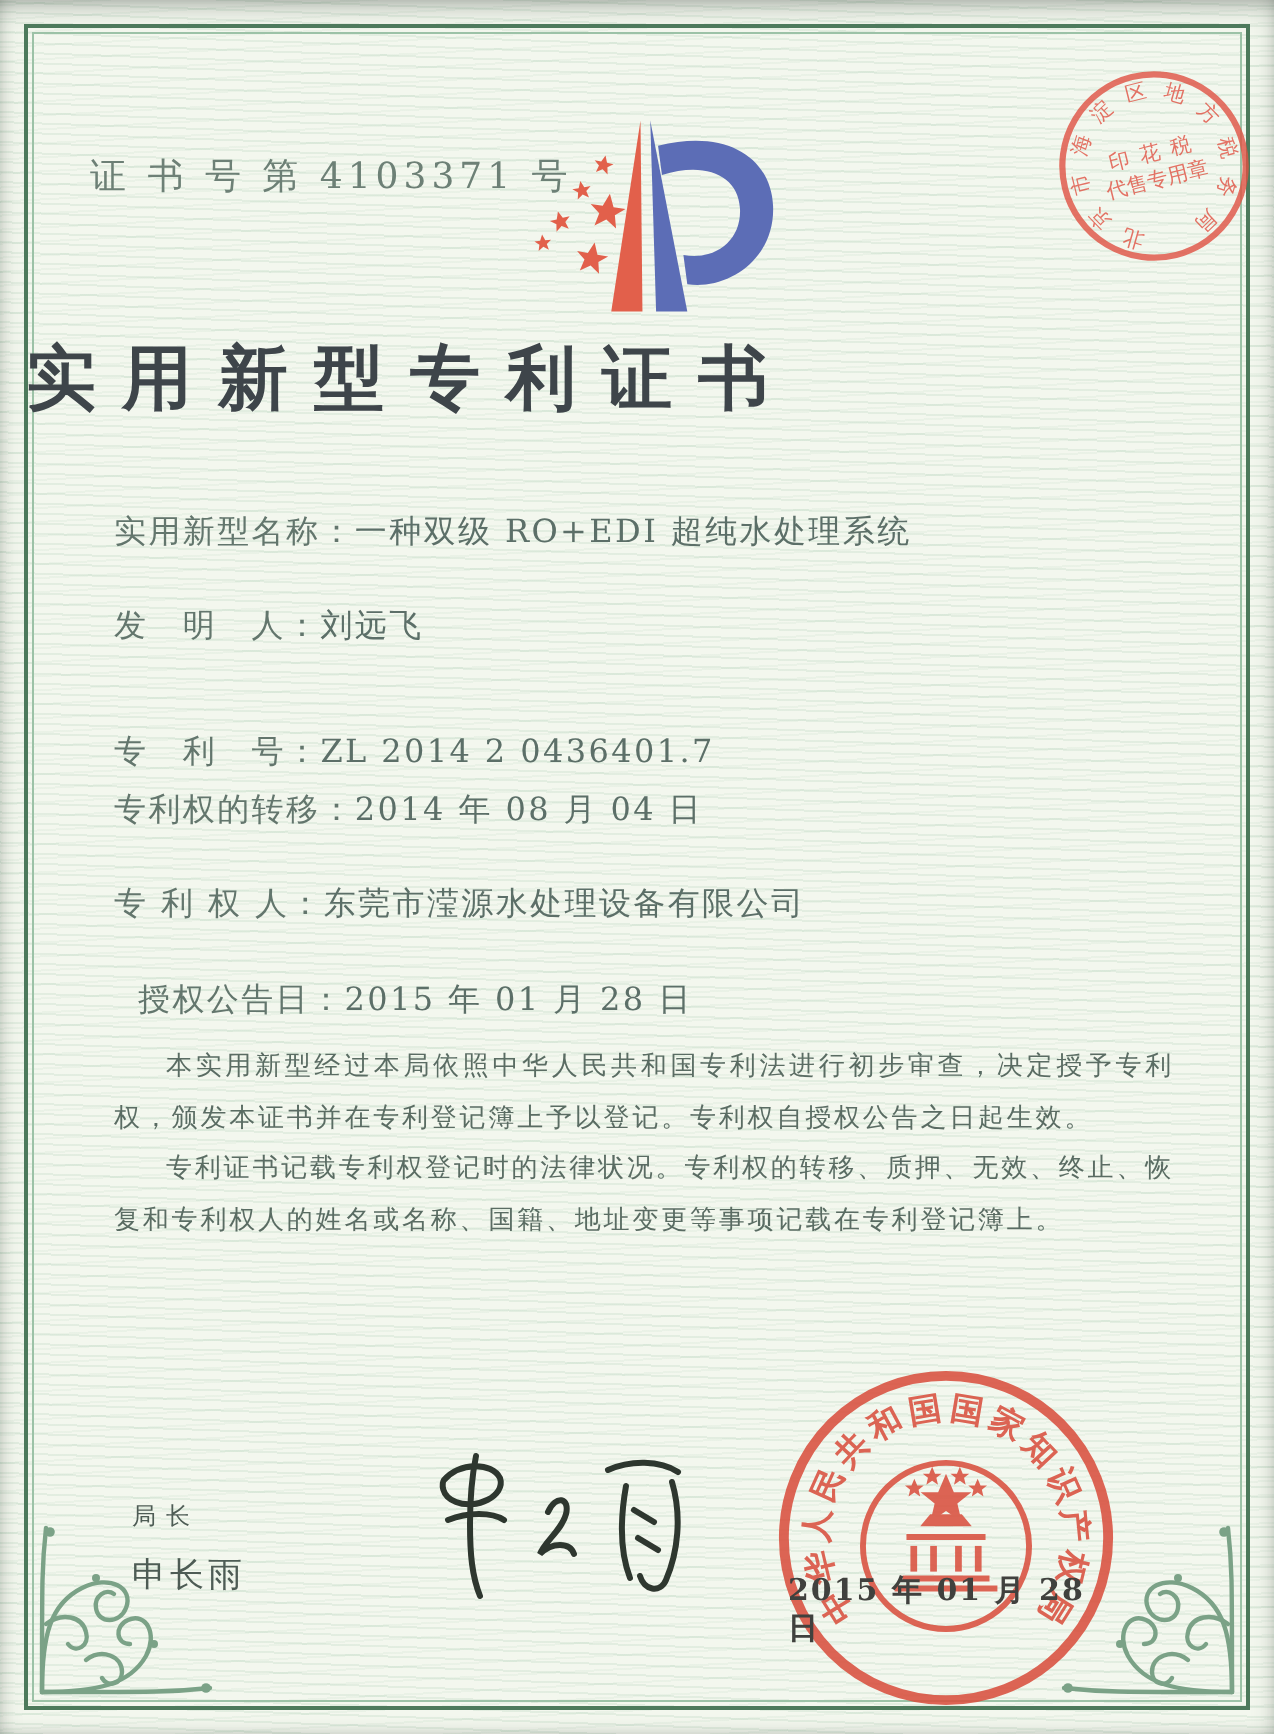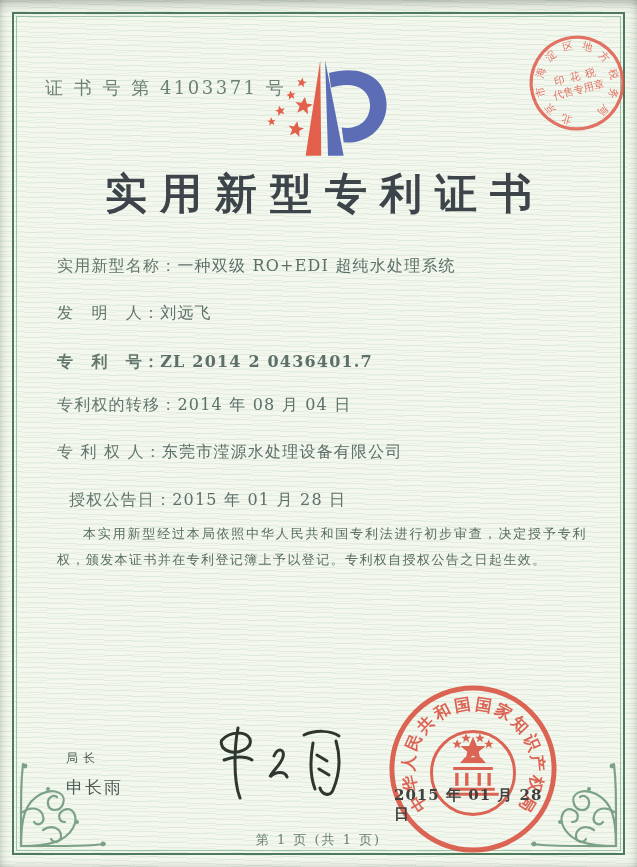--- a/index.html
+++ b/index.html
@@ -28,28 +28,28 @@
     border:1px solid #9cc2a7;
   }
   .cert-no{
     position:absolute; left:45px; top:76px;
     font-size:18px; letter-spacing:2.5px;
     color:#6d8076;
   }
   .logo{ position:absolute; left:252px; top:52px; width:156px; height:112px; }
   .title{
     position:absolute; left:0; right:0; top:166px;
-    text-align:center;
-    font-size:42px; font-weight:600; letter-spacing:13px; text-indent:13px;
+    text-align:left;
+    font-size:35px; font-weight:600; letter-spacing:13px; text-indent:13px;
     color:#3e454a;
   }
   .fields{ position:absolute; left:57px; top:0; width:540px; }
   .field-row{ position:absolute; left:0; font-size:16px; letter-spacing:1.2px; color:#63766d; white-space:nowrap;}
   .field-row .val{ color:#5c6f68; }
-  .row0{ top:256px; } .row1{ top:303px; } .row2{ top:352px;font-weight:bold; }
+  .row0{ top:256px; } .row1{ top:303px; } .row2{ top:366px; }
   .row3{ top:395px; } .row4{ top:442px; } .row5{ top:490px;margin-left:12px; }
   .body-text{
     position:absolute; left:57px; top:521px; width:530px;
     font-size:13px; line-height:25.5px; letter-spacing:1.4px;
     color:#5a6c63; text-align:justify;
   }
   .body-text p{ margin:0; text-indent:2em; }
   .director-title{ position:absolute; left:66px; top:702px; font-size:12px; letter-spacing:5px; color:#4e5c55;margin-top:48px; }
   .director-name{ position:absolute; left:66px; top:776px; font-size:17px; letter-spacing:2px; color:#4e5c55; }
   .signature{ position:absolute; left:208px; top:720px; width:150px; height:90px; }
@@ -137,20 +137,21 @@
     <div class="field-row row0"><span>实用新型名称：</span><span class="val">一种双级 RO+EDI 超纯水处理系统</span></div>
     <div class="field-row row1"><span>发　明　人：</span><span class="val">刘远飞</span></div>
     <div class="field-row row2"><span>专　利　号：</span><span class="val">ZL 2014 2 0436401.7</span></div>
     <div class="field-row row3"><span>专利权的转移：</span><span class="val">2014 年 08 月 04 日</span></div>
     <div class="field-row row4"><span>专 利 权 人：</span><span class="val">东莞市滢源水处理设备有限公司</span></div>
     <div class="field-row row5"><span>授权公告日：</span><span class="val">2015 年 01 月 28 日</span></div>
   </div>
 
   <div class="body-text">
     <p>本实用新型经过本局依照中华人民共和国专利法进行初步审查，决定授予专利权，颁发本证书并在专利登记簿上予以登记。专利权自授权公告之日起生效。</p>
+    <p>专利证书记载专利权登记时的法律状况。专利权的转移、质押、无效、终止、恢复和专利权人的姓名或名称、国籍、地址变更等事项记载在专利登记簿上。</p>
   </div>
 
   <div class="director-title">局长</div>
   <div class="director-name">申长雨</div>
 
   <svg class="signature" viewBox="0 0 150 90">
     <g fill="none" stroke="#2e372f" stroke-width="3" stroke-linecap="round">
       <path d="M30,8 C28,18 27,30 27,42 C27,57 28,68 32,78"></path>
       <path d="M14,20 C22,11 38,11 42,19 C45,28 30,35 20,31 C12,28 13,21 14,20"></path>
       <path d="M16,40 C26,36 38,36 44,40"></path>
@@ -212,15 +213,14 @@
         <text transform="rotate(30) translate(0 -33)" text-anchor="middle" font-size="10">地</text>
         <text transform="rotate(60) translate(0 -33)" text-anchor="middle" font-size="10">方</text>
         <text transform="rotate(90) translate(0 -33)" text-anchor="middle" font-size="10">税</text>
         <text transform="rotate(120) translate(0 -33)" text-anchor="middle" font-size="10">务</text>
         <text transform="rotate(150) translate(0 -33)" text-anchor="middle" font-size="10">局</text>
       </g>
     <text x="48" y="45" text-anchor="middle" font-size="10" letter-spacing="1" fill="#e05243">印 花 税</text>
     <text x="48" y="58" text-anchor="middle" font-size="10" fill="#e05243">代售专用章</text>
   </svg>
 
-  <div class="footer">第 1 页 (共 1 页)</div>
 
 </div>
 
 </body></html>

